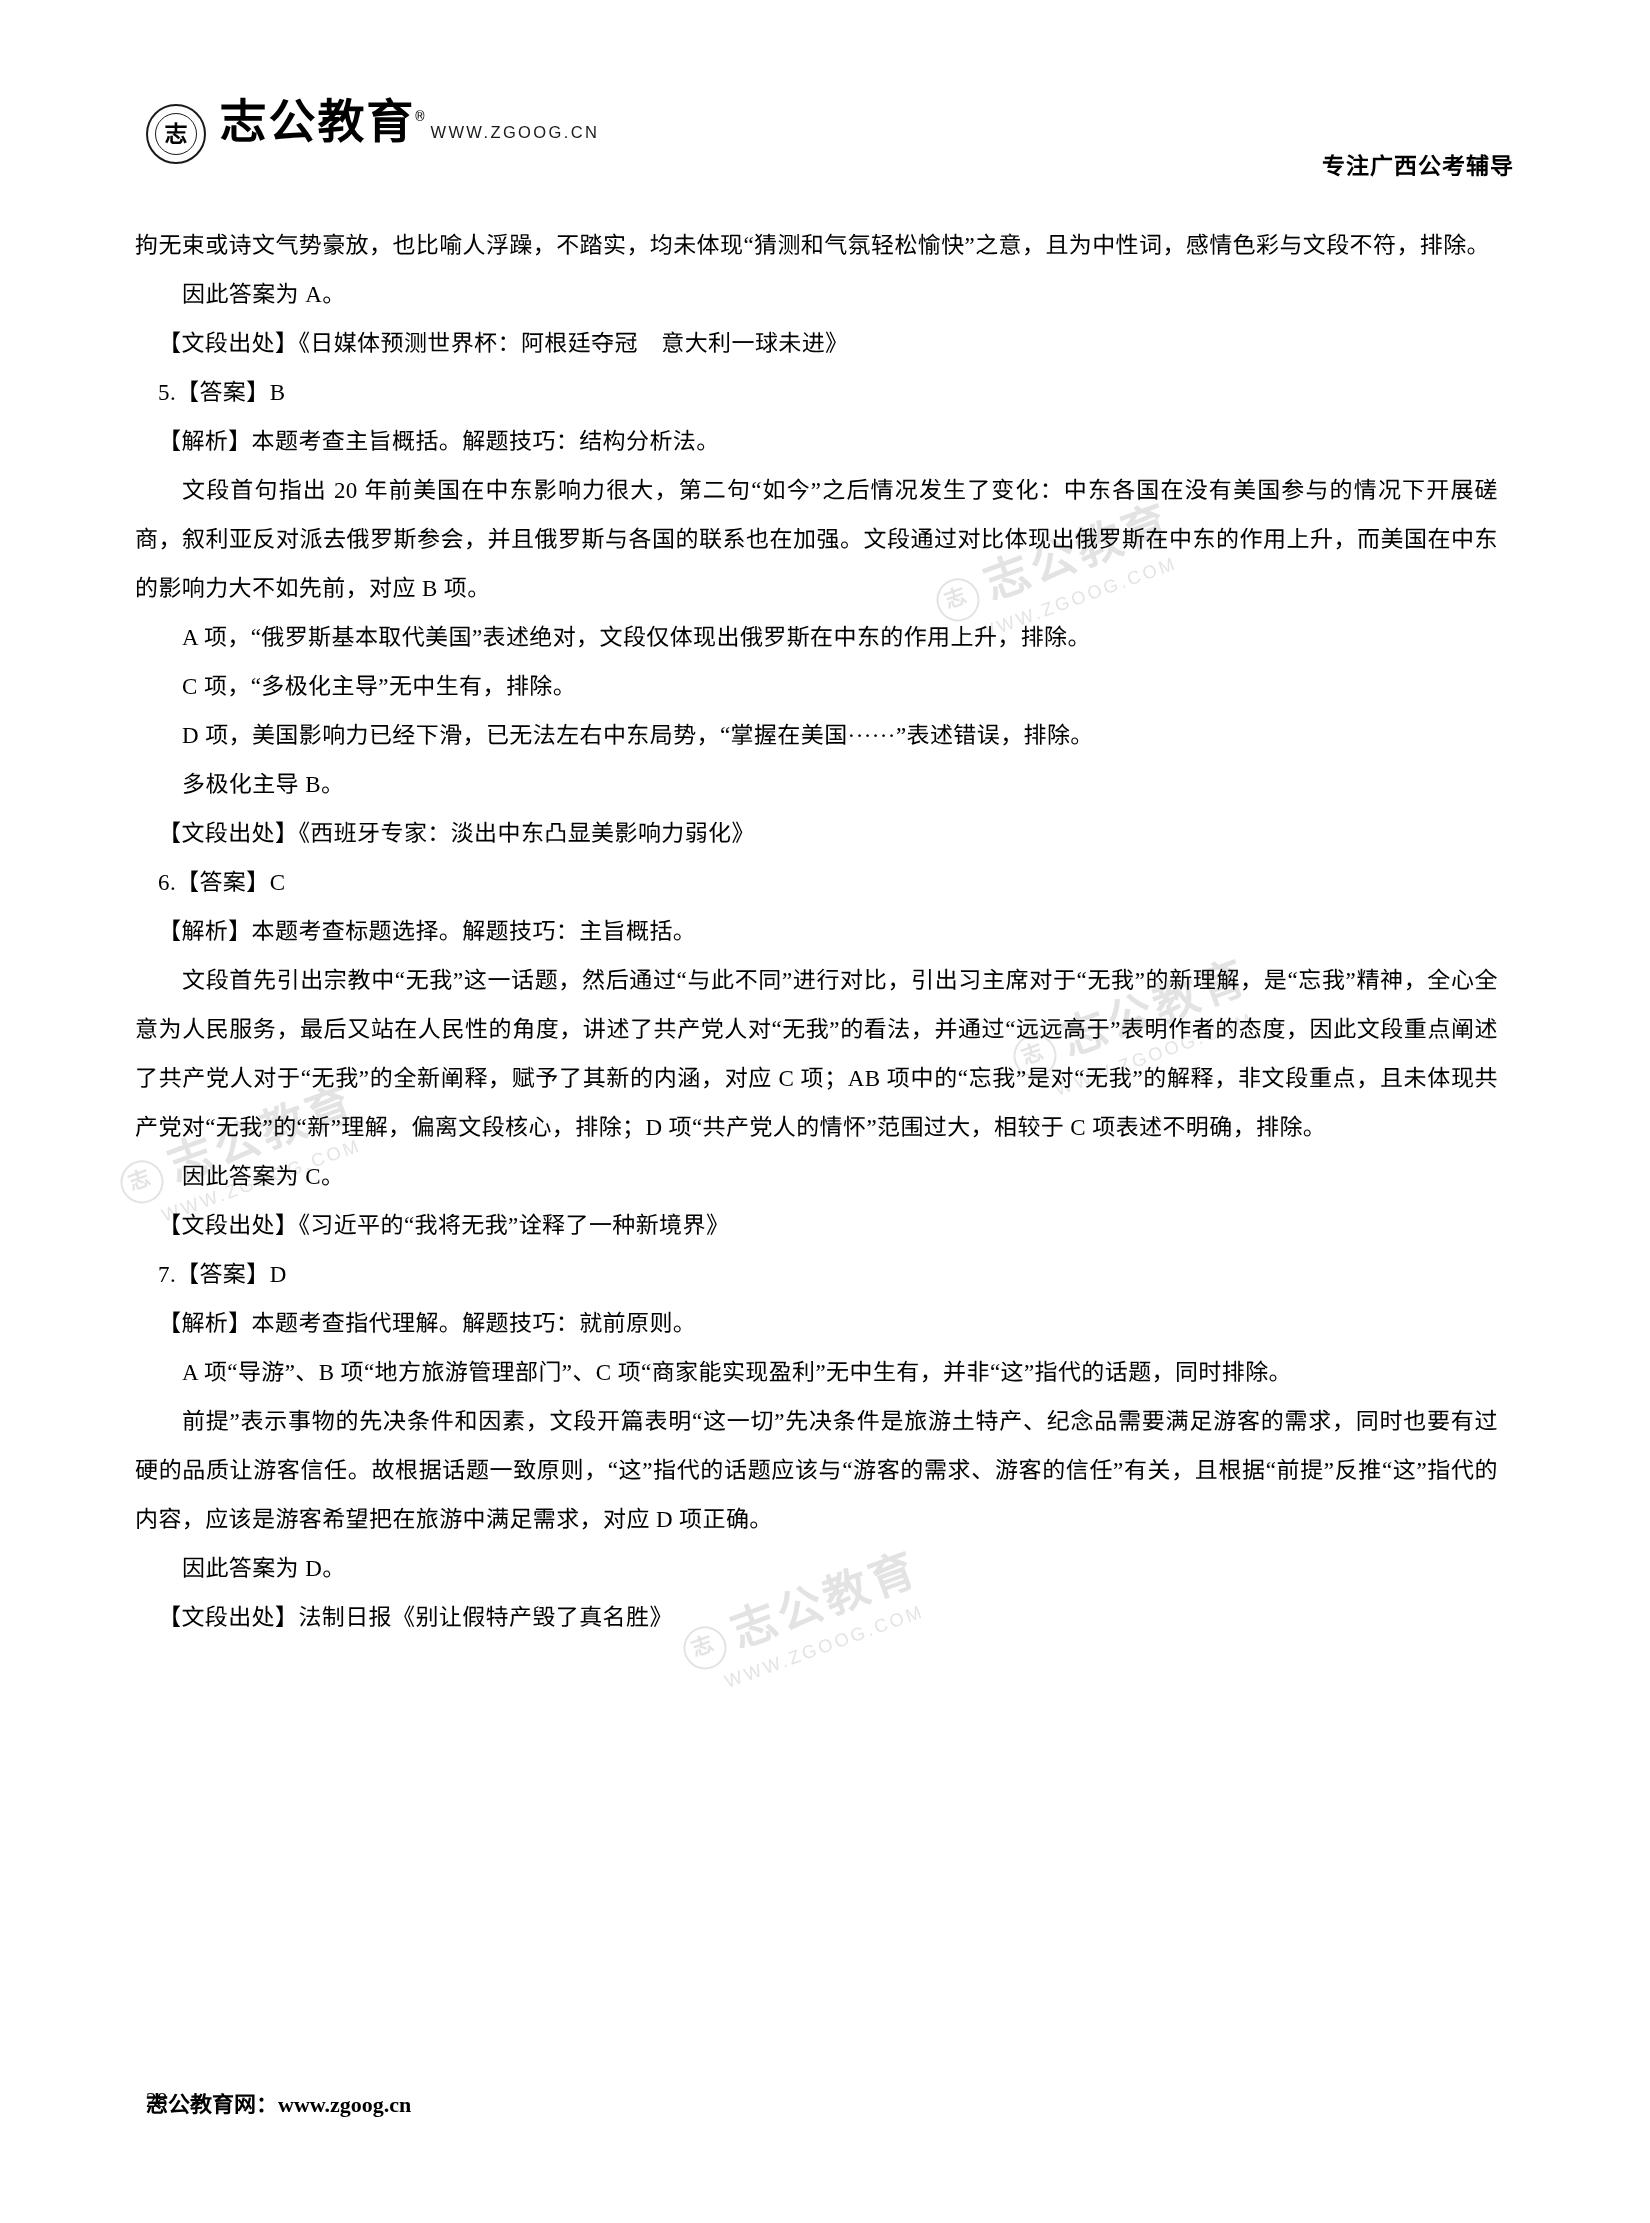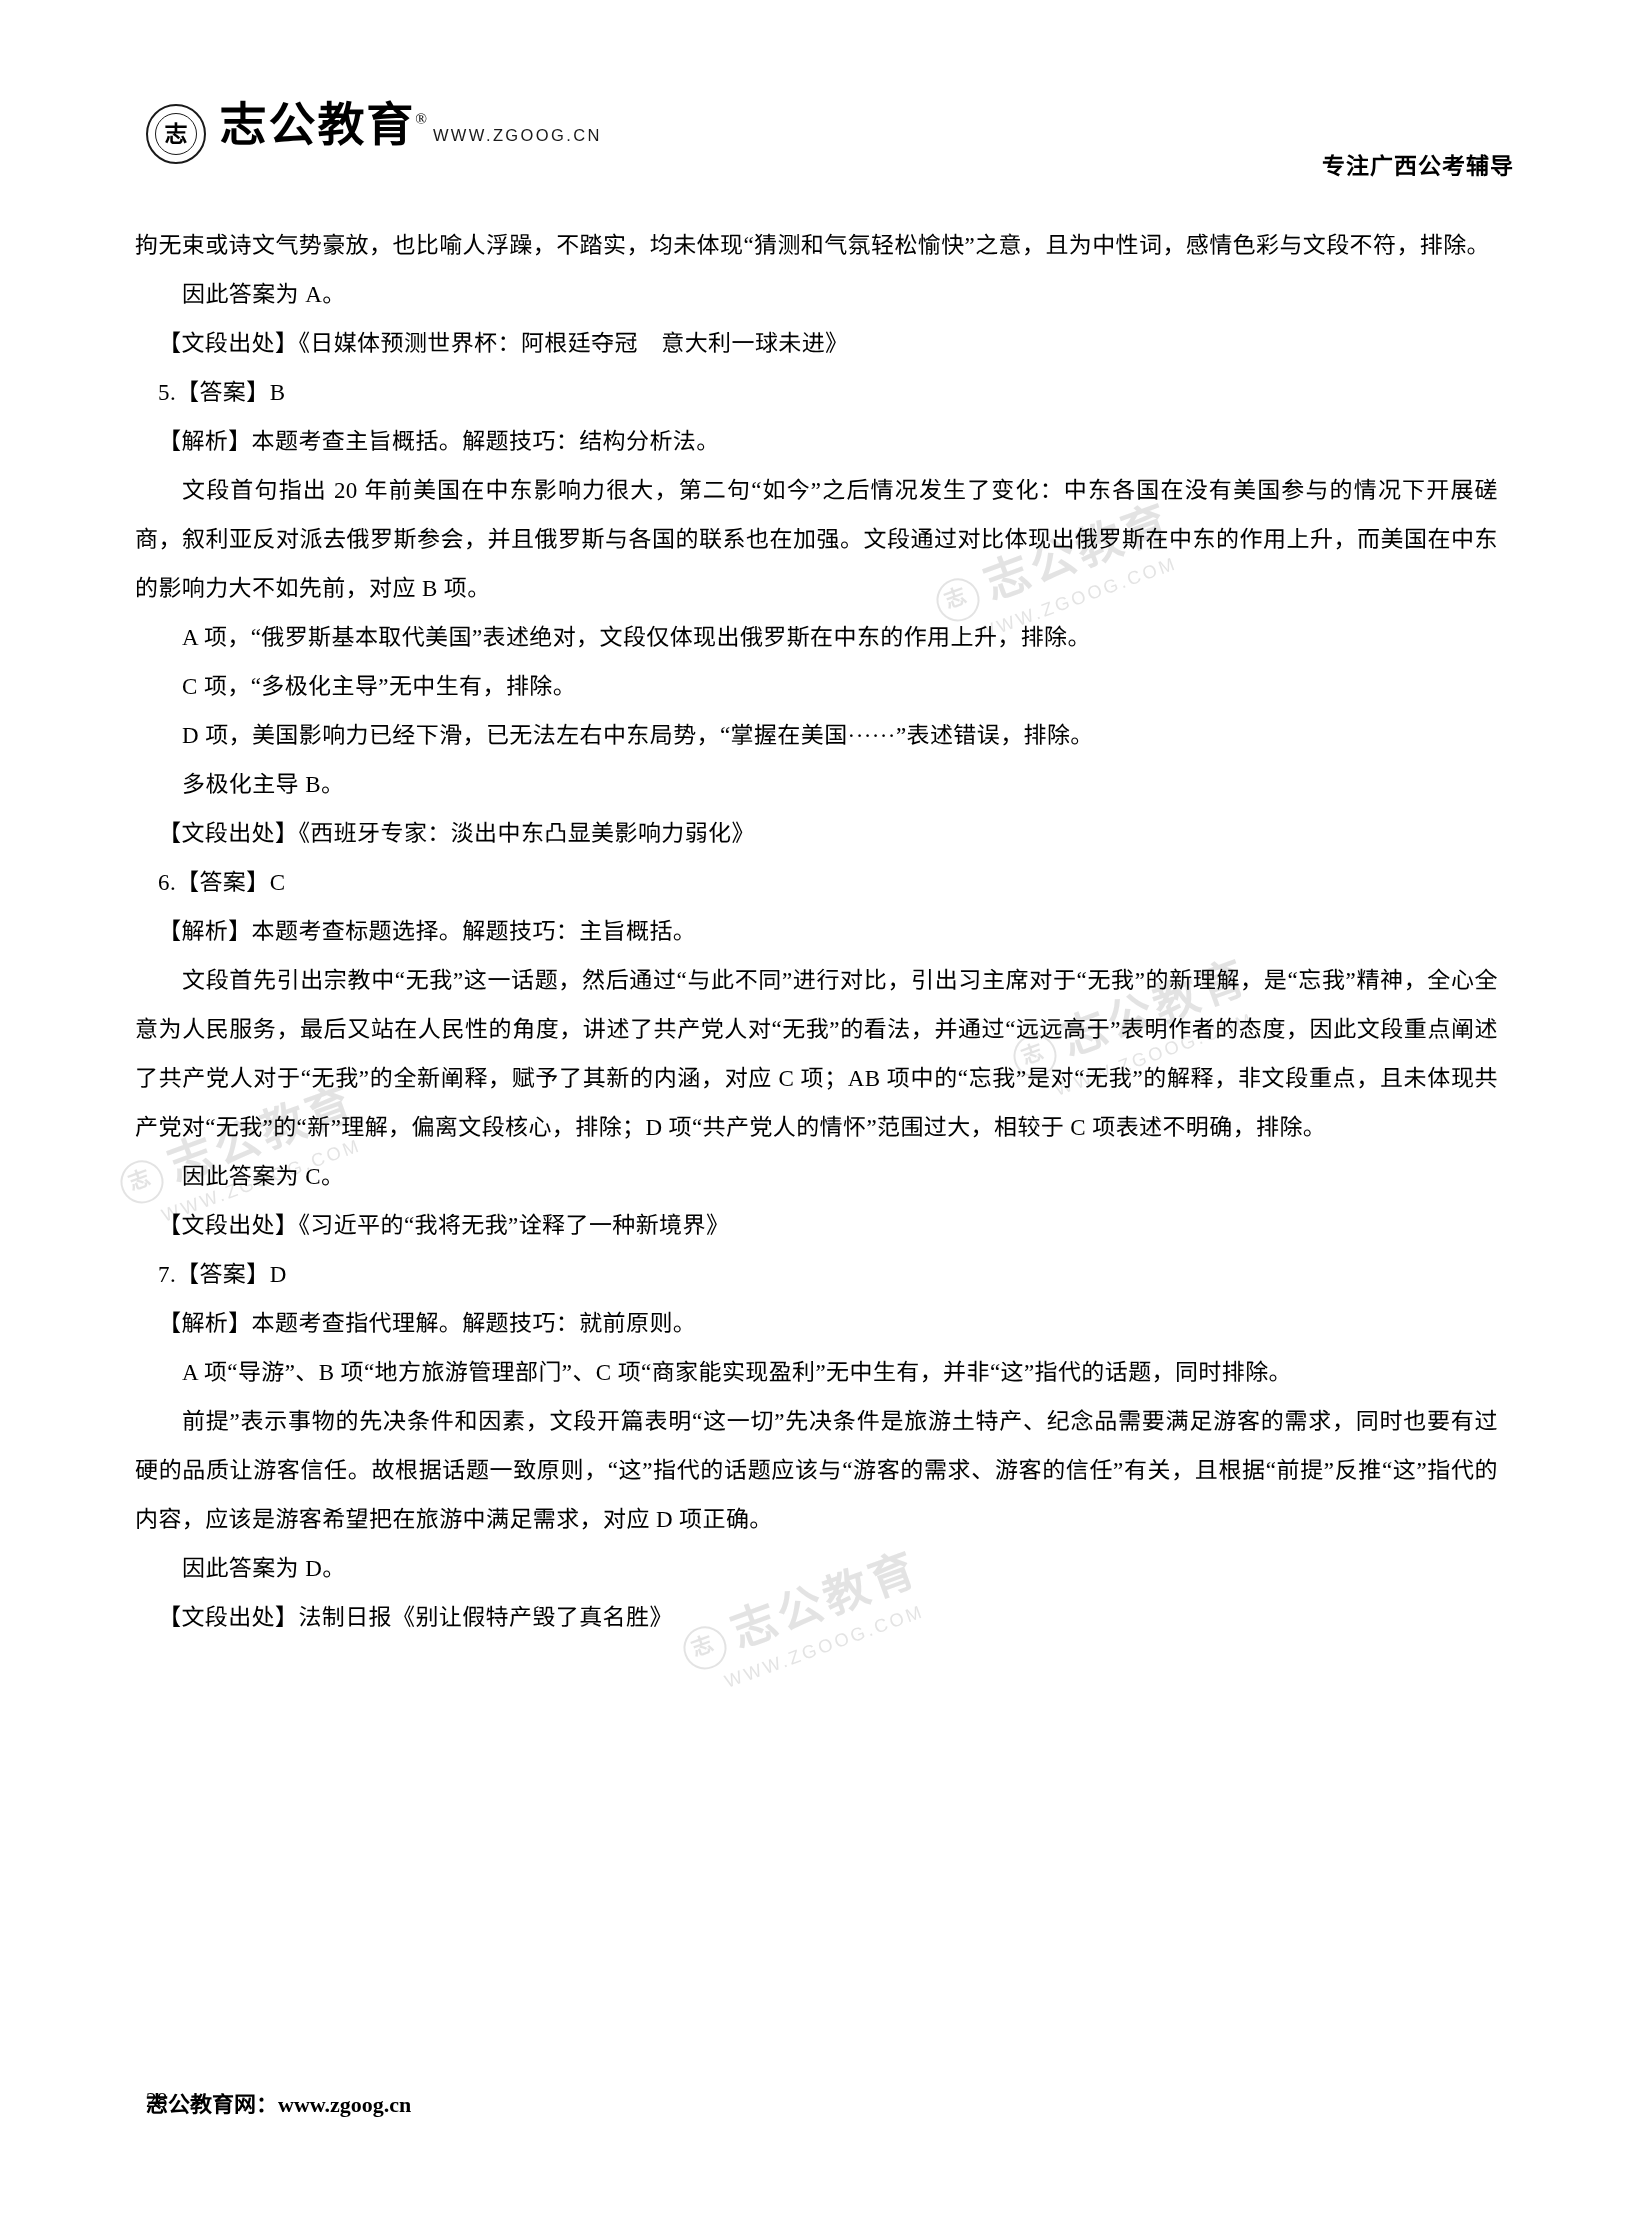--- a/index.html
+++ b/index.html
@@ -75,21 +75,21 @@
     line-height: 1;
   }
   .logo-text-block {
     margin-left: 13.6px;
     line-height: 1;
   }
   .logo-title {
     font-size: 47px;
     font-weight: bold;
     letter-spacing: 1.9px;
-    font-family: Liberation Serif, serif;
+    font-family: Liberation Mono, monospace;
     position: relative;
     display: inline-block;
   }
   .logo-title .reg {
     font-size: 15.5px;
     vertical-align: super;
     font-weight: normal;
   }
   .logo-sub {
     margin-top: 7.8px;

